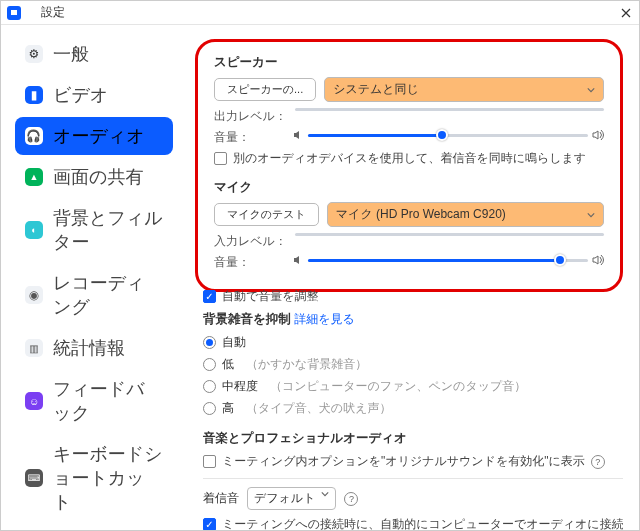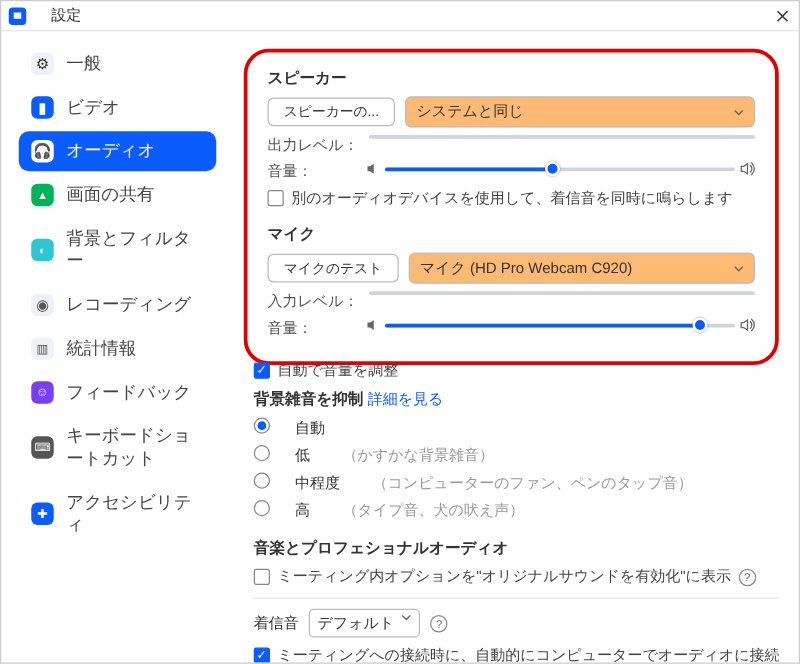--- a/index.html
+++ b/index.html
@@ -7,44 +7,44 @@
 .titlebar{height:24px;display:flex;align-items:center;padding:0 6px;border-bottom:1px solid #e5e5e5;justify-content:space-between}
 .titlebar .left{display:flex;align-items:center;gap:20px}
 .app-ic{width:14px;height:14px;background:#0b5cff;border-radius:3px;display:flex;align-items:center;justify-content:center}
 .app-ic::after{content:"";width:6px;height:5px;background:#fff}
 .close{width:14px;height:14px;display:flex;align-items:center;justify-content:center;cursor:pointer}
 .close svg{width:10px;height:10px}
 .body{display:flex;height:calc(100% - 24px)}
 .sidebar{width:186px;padding:10px 14px;overflow:hidden}
 .sitem{display:flex;align-items:center;gap:10px;padding:7px 10px;border-radius:8px;margin-bottom:3px;cursor:pointer}
 .sitem.active{background:#0b5cff;color:#fff}
-.sitem.active .slabel{color:#fef9c3}
+.sitem.active .slabel{color:#000000}
 .sic{width:18px;height:18px;border-radius:5px;display:flex;align-items:center;justify-content:center;flex:0 0 18px}
-.slabel{font-size:14px;color:#444}
+.slabel{font-size:18px;color:#444}
 .main{flex:1;padding:14px 16px 20px 8px;position:relative;overflow:hidden}
 .redbox{border:3px solid #e20000;border-radius:20px;padding:12px 16px 14px;margin-bottom:6px}
 .sec-title{font-weight:600;font-size:12.5px;margin-bottom:6px}
 .row{display:flex;align-items:center;gap:8px;margin-bottom:6px}
 .btn{border:1px solid #bbb;border-radius:5px;padding:3px 12px;background:#fff;font-size:11px;cursor:pointer;min-width:90px;text-align:center}
 .sel{border:1px solid #bbb;border-radius:5px;padding:3px 8px;background:#fdba74;font-size:12px;flex:1;display:flex;justify-content:space-between;align-items:center;cursor:pointer}
 .chev{width:8px;height:8px}
 .lvlrow{display:flex;align-items:flex-start;gap:8px;margin-bottom:4px}
 .lvllabel{min-width:70px;white-space:nowrap;color:#555}
 .slider{flex:1;display:flex;align-items:center;gap:4px}
 .spk-ic,.spk-ic2{width:12px;height:12px}
 .track{flex:1;height:3px;background:#d0d5dd;position:relative;border-radius:2px}
 .track .fill{position:absolute;left:0;top:0;bottom:0;background:#0b5cff;border-radius:2px}
 .track .thumb{position:absolute;top:50%;width:12px;height:12px;background:#0b5cff;border:2px solid #fff;box-shadow:0 0 2px rgba(0,0,0,.4);border-radius:50%;transform:translate(-50%,-50%)}
 .cb{display:flex;align-items:center;gap:6px;margin-bottom:6px;cursor:pointer}
 .cb .box{width:13px;height:13px;border:1px solid #888;border-radius:2px;flex:0 0 13px;display:flex;align-items:center;justify-content:center}
 .cb .box.ck{background:#0b5cff;border-color:#0b5cff}
 .cb .box.ck::after{content:"✓";color:#fff;font-size:10px;line-height:1}
 .cb .txt{color:#444}
 .link{color:#0b5cff;cursor:pointer}
-.radio{display:flex;align-items:flex-start;gap:20px;margin-bottom:5px;cursor:pointer}
+.radio{display:flex;align-items:center;gap:6px;margin-bottom:5px;cursor:pointer}
 .radio .r{width:13px;height:13px;border:1px solid #888;border-radius:50%;flex:0 0 13px;display:flex;align-items:center;justify-content:center}
 .radio .r.ck::after{content:"";width:7px;height:7px;background:#0b5cff;border-radius:50%}
 .radio .hint{color:#999;margin-left:6px}
 .sub{padding-left:8px}
 .sep{height:1px;background:#e5e5e5;margin:8px 0}
 .small-sel{border:1px solid #bbb;border-radius:4px;padding:2px 6px;display:flex;align-items:flex-start;gap:6px;cursor:pointer}
 .help{width:14px;height:14px;border:1px solid #888;border-radius:50%;display:flex;align-items:center;justify-content:center;font-size:9px;cursor:pointer;color:#666}
 .cut{color:#555;white-space:nowrap;overflow:hidden}
 </style>
 </head>

